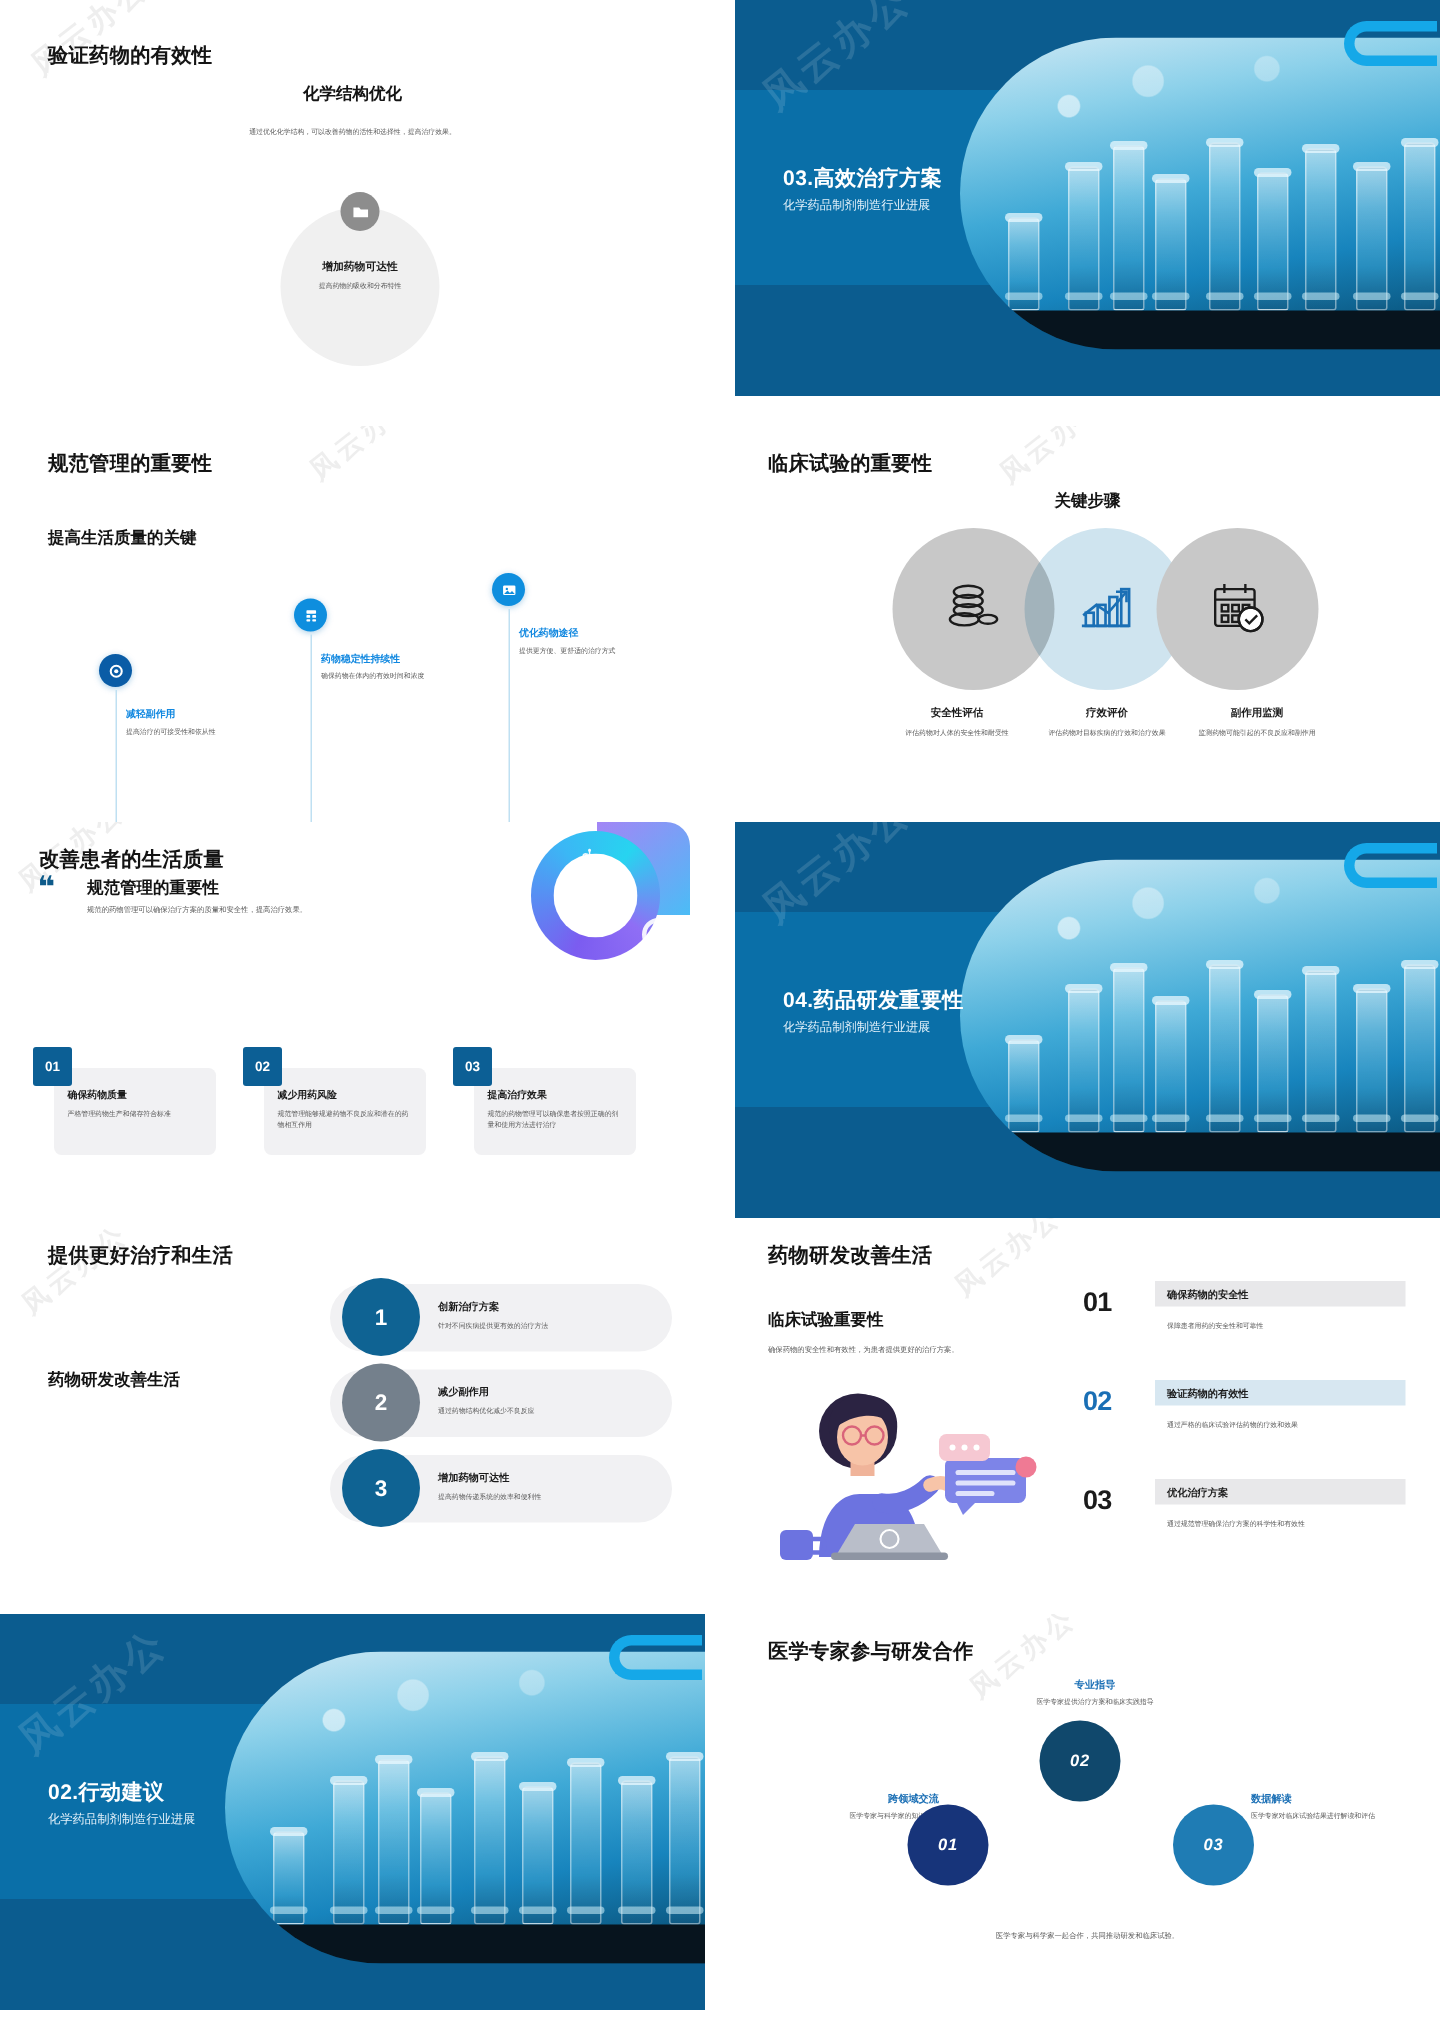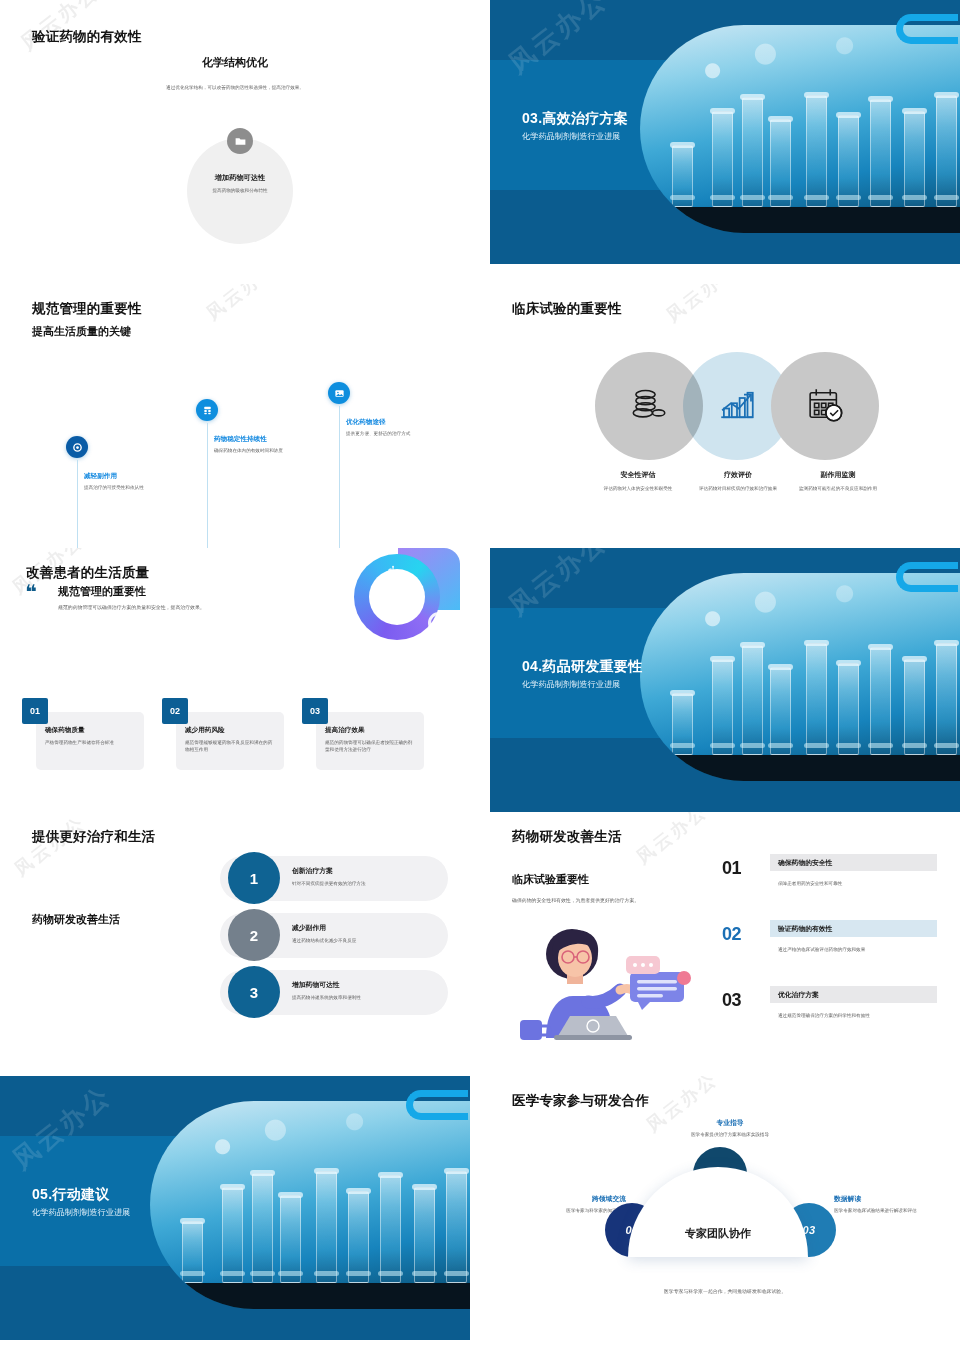--- a/index.html
+++ b/index.html
@@ -108,21 +108,21 @@
     font-size: 14px; font-weight: bold; color: #ffffff; letter-spacing: .3px;
   }
   .cover .cv-sub {
     position: absolute; left: 32px; top: 131px;
     font-size: 8.2px; color: #e3f1fa;
   }
 
   
   #sl3 { left: 0; top: 284px; }
   #sl3 .hdr { position: absolute; left: 32px; top: 16px; }
-  #sl3 .sub { position: absolute; left: 32px; top: 40px; }
+  #sl3 .sub { position: absolute; left: 32px; top: 67px; }
   .tl-node { position: absolute; }
   .tl-pin {
     position: absolute; left: 0; top: 0; width: 22px; height: 22px;
     border-radius: 50%; background: #0e8ede;
     display: flex; align-items: center; justify-content: center;
     box-shadow: 0 1px 4px rgba(20,120,190,.35);
   }
   .tl-pin.dark { background: #0a5ca6; }
   .tl-pin::after {
     content:""; position: absolute; left: 50%; top: 17px; transform: translateX(-50%) rotate(45deg);
@@ -361,20 +361,21 @@
       </div>
       <div class="tl-line" style="height:160px;"></div>
       <div class="tl-ttl" style="left:18px; top:36px;">优化药物途径</div>
       <div class="tl-dsc tiny" style="left:18px; top:48px;">提供更方便、更舒适的治疗方式</div>
     </div>
   </div>
 
   <div class="slide" id="sl4">
     <div class="wm" style="left:170px; top:-4px; font-size:18px;">风云办公</div>
     <div class="hdr s-title">临床试验的重要性</div>
+    <div class="ctr-t s-sub">关键步骤</div>
 
     <div class="venn">
       <div class="vc g" style="left:0;"></div>
       <div class="vc b" style="left:88px;"></div>
       <div class="vc g" style="left:176px;"></div>
 
       <div class="vico" style="left:0;">
         <svg viewBox="0 0 48 48" fill="none" stroke="#1b1b1b" stroke-width="1.8">
           <ellipse cx="20" cy="12" rx="11" ry="4.6"></ellipse>
             <ellipse cx="20" cy="19" rx="11" ry="4.6"></ellipse>
@@ -603,21 +604,21 @@
         <div class="tube" style="left:110px; height:88px;"></div>
         <div class="tube" style="left:146px; height:112px;"></div>
         <div class="tube" style="left:178px; height:92px;"></div>
         <div class="tube" style="left:210px; height:108px;"></div>
         <div class="tube" style="left:244px; height:96px;"></div>
         <div class="tube" style="left:276px; height:112px;"></div>
       </div>
       <div class="base"></div>
     </div>
     <div class="hook"></div>
-    <div class="cv-num">05.行动建议</div>
+    <div class="cv-num">02.行动建议</div>
     <div class="cv-sub">化学药品制剂制造行业进展</div>
   </div>
 
   <div class="slide" id="sl10">
     <div class="wm" style="left:150px; top:14px; font-size:18px;">风云办公</div>
     <div class="hdr s-title">医学专家参与研发合作</div>
 
     <div class="lab" style="left:170px; top:42px; width:140px; text-align:center;">
       <div class="lt">专业指导</div>
       <div class="ld tiny">医学专家提供治疗方案和临床实践指导</div>
@@ -630,21 +631,18 @@
 
     <div class="lab" style="left:344px; top:118px; width:112px;">
       <div class="lt">数据解读</div>
       <div class="ld tiny">医学专家对临床试验结果进行解读和评估</div>
     </div>
 
     <div class="dome-wrap">
       <div class="bub b1">01</div>
       <div class="bub b2">02</div>
       <div class="bub b3">03</div>
-      <div class="dome">
-        <div class="dome-lbl">专家团队协作</div>
-      </div>
     </div>
 
     <div class="foot tiny2">医学专家与科学家一起合作，共同推动研发和临床试验。</div>
   </div>
 
 </div>
 
 </body></html>

